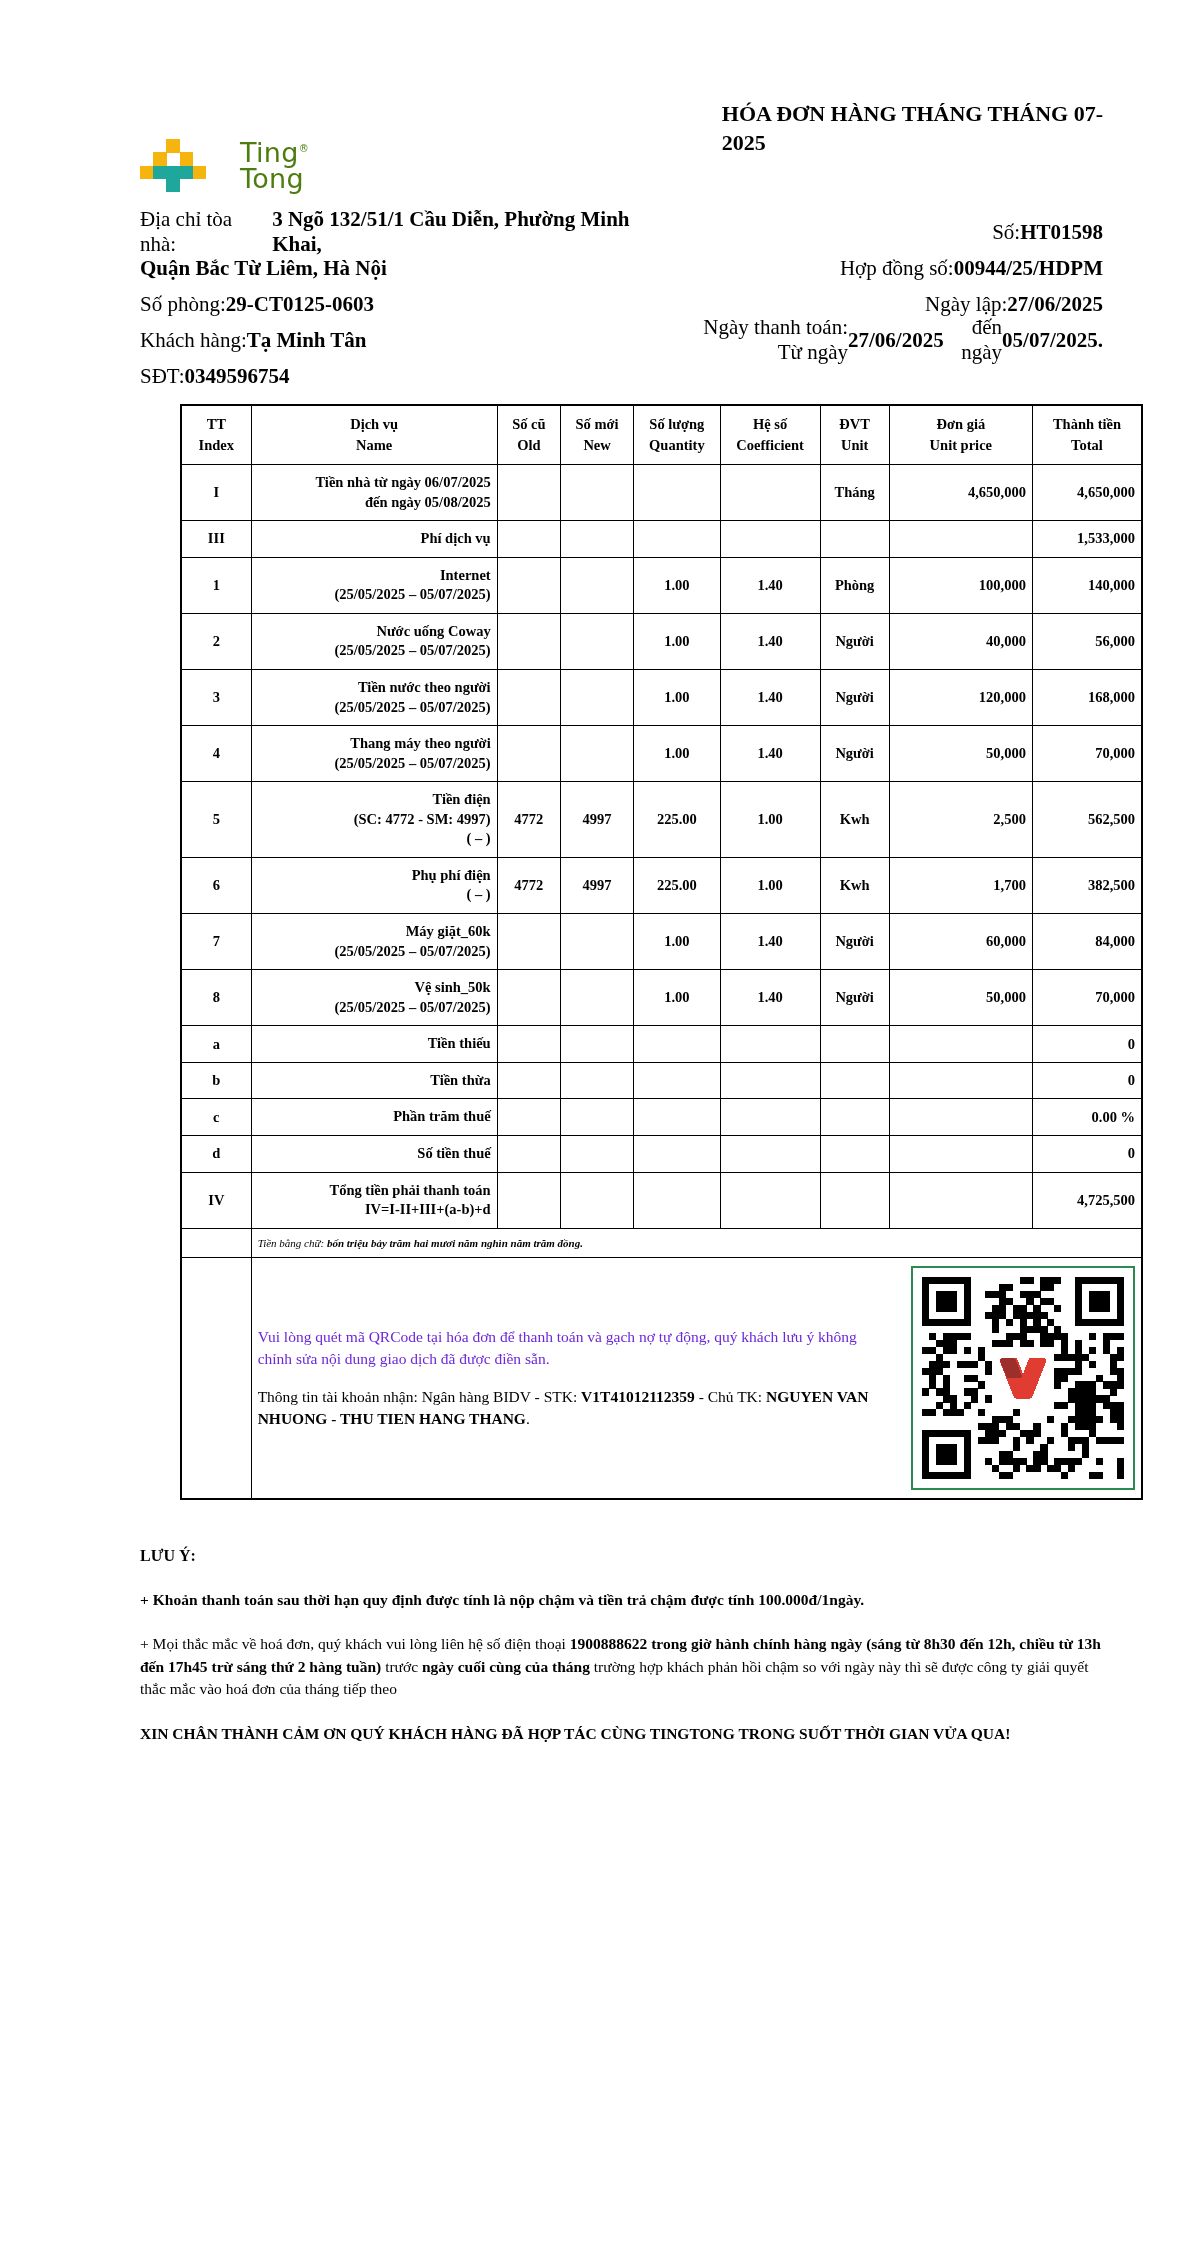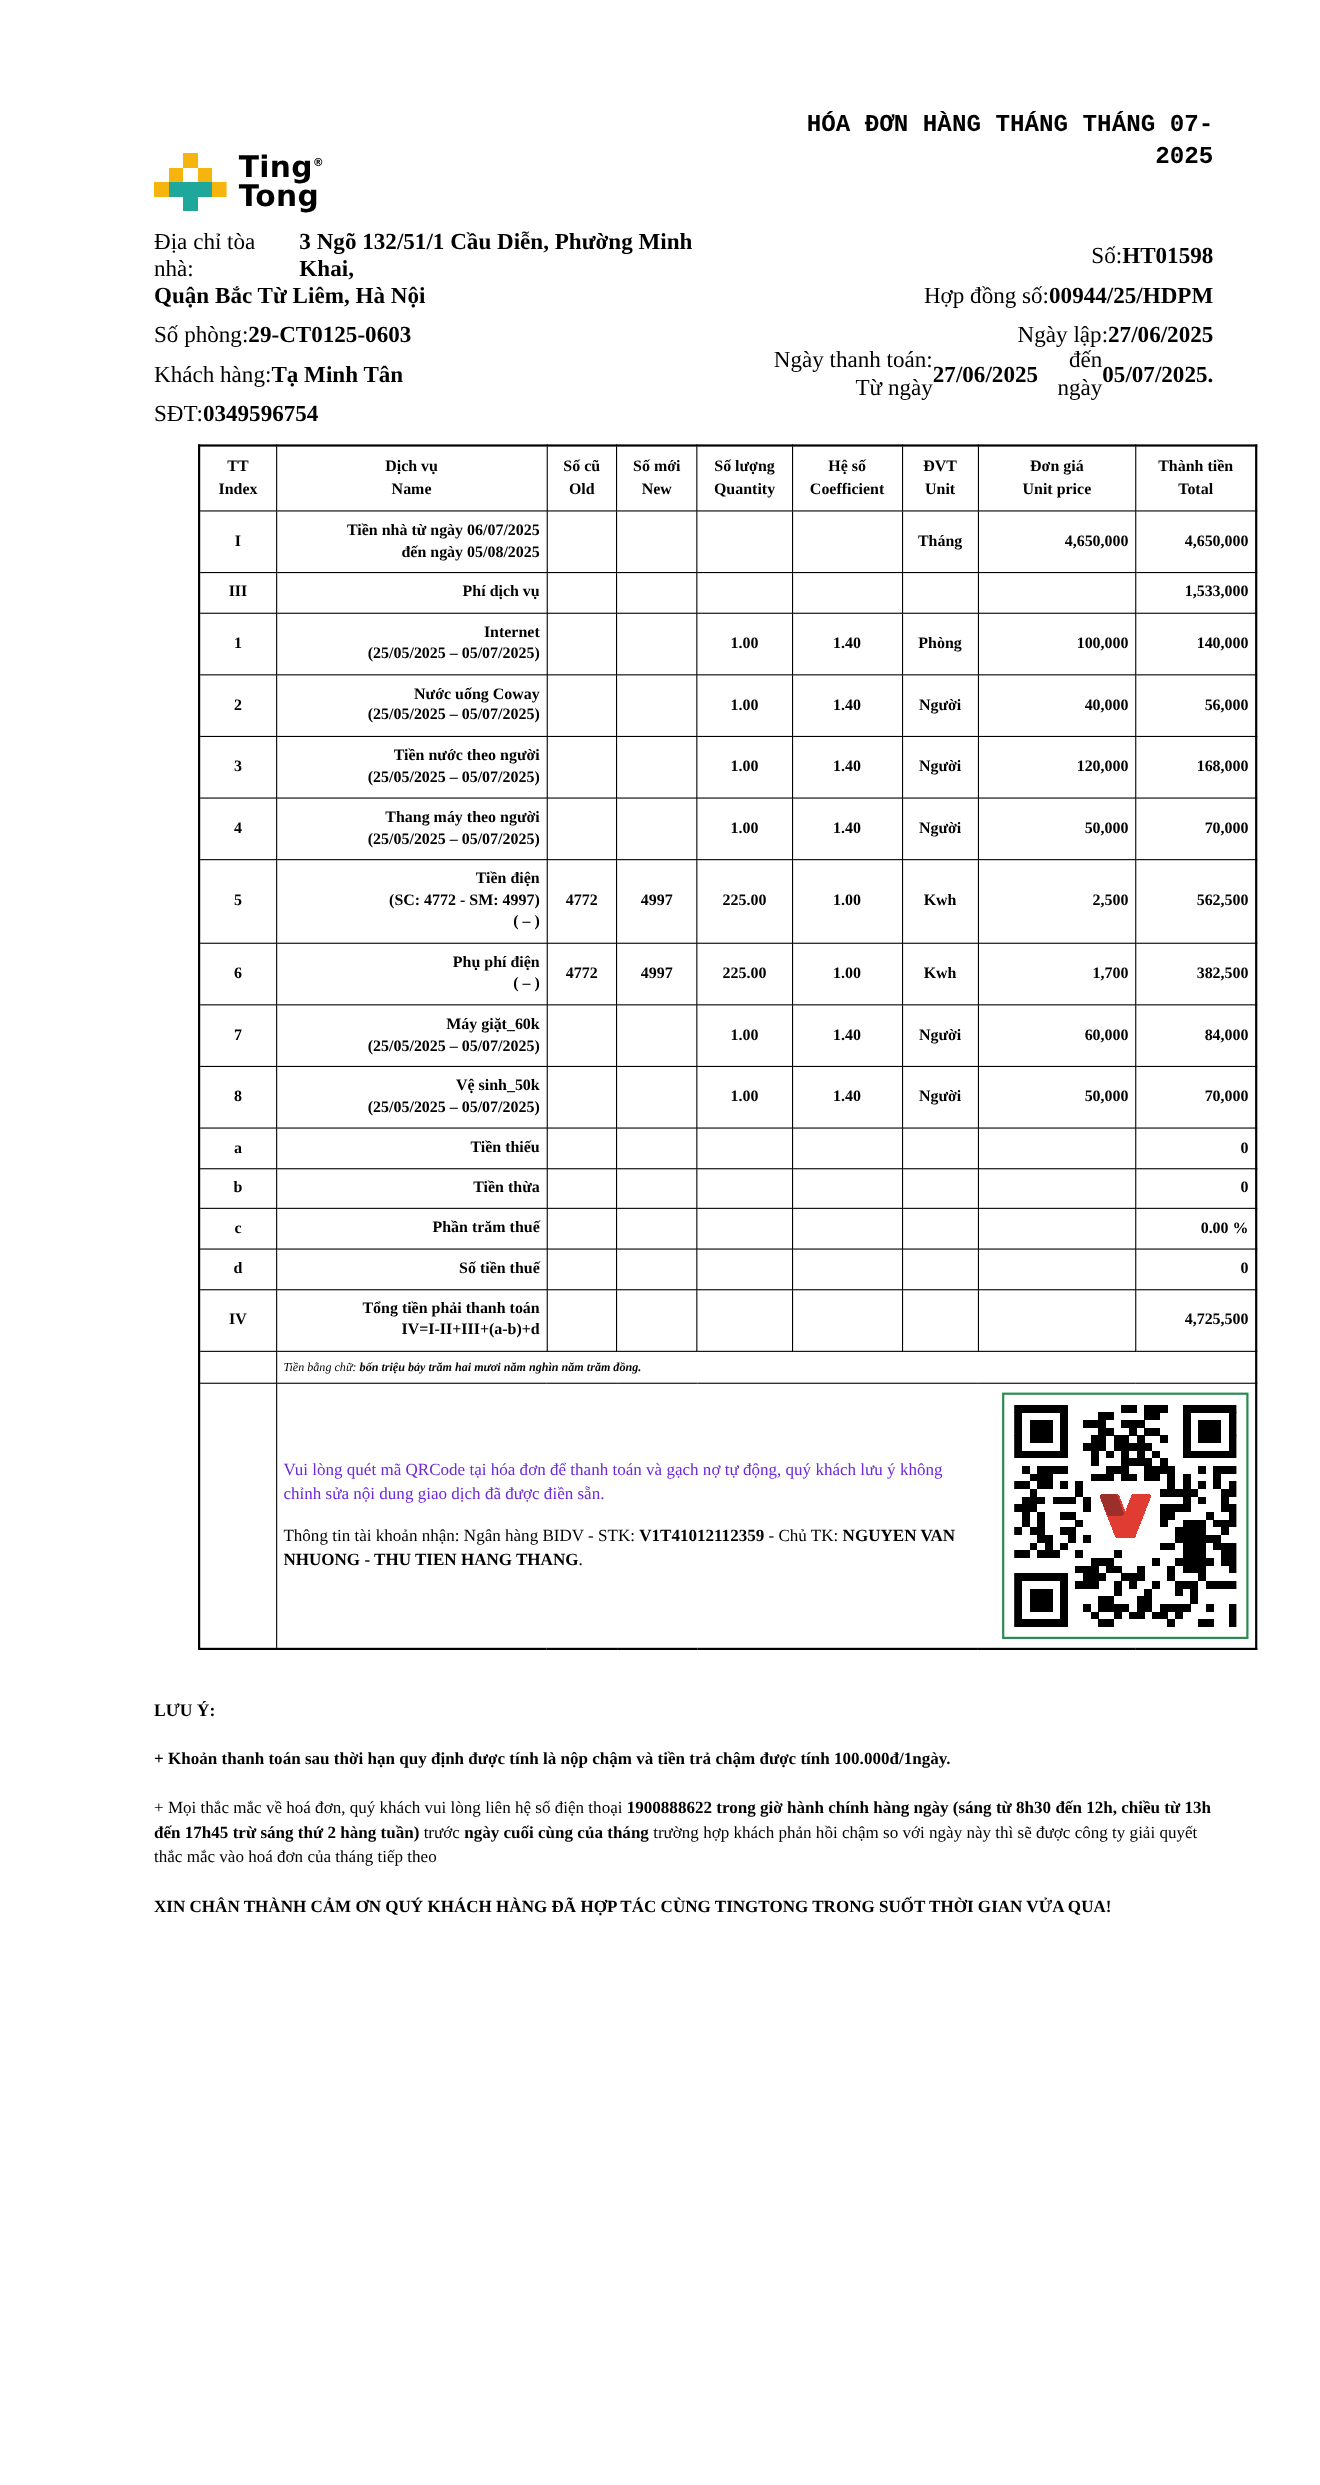--- a/index.html
+++ b/index.html
@@ -3,23 +3,23 @@
 <meta charset="utf-8">
 <style>
   html,body{margin:0;padding:0;background:#ffffff;}
   body{width:1200px;height:2259px;position:relative;font-family:"Liberation Serif","DejaVu Serif",serif;color:#000;}
   .page{padding:95px 97px 0 140px;width:963px;box-sizing:content-box;}
 
   
   .header{display:flex;justify-content:space-between;align-items:flex-start;}
   .logo-block{display:flex;align-items:center;gap:11px;margin-top:44px;}
   .logo-icon{width:66px;height:53px;display:block;}
-  .logo-text{font-family:"DejaVu Sans","Liberation Sans",sans-serif;font-weight:bold;font-size:27px;line-height:0.95;color:#000000;letter-spacing:.3px;}
+  .logo-text{font-family:"DejaVu Sans","Liberation Sans",sans-serif;font-weight:normal;font-size:27px;line-height:0.95;color:#4d7c0f;letter-spacing:.3px;margin-left:23px;}
   .logo-text sup{font-size:10px;vertical-align:super;}
-  .title-block{text-align:right;font-weight:bold;font-size:22px;line-height:1.32;max-width:500px;margin-top:4px;font-family:Liberation Mono, monospace;}
+  .title-block{font-weight:bold;font-size:22px;line-height:1.32;max-width:500px;margin-top:4px;}
 
   
   .info{display:grid;grid-template-columns:540px 1fr;margin-top:22px;font-size:21px;}
   .info .cell{height:36px;display:flex;align-items:center;}
   .info .right{justify-content:flex-end;text-align:right;}
 
   
   table.inv{border-collapse:collapse;width:100%;margin-top:10px;font-size:14.5px;font-weight:bold;table-layout:fixed;}
   table.inv th,table.inv td{border:1.6px solid #000;padding:8px 6px;vertical-align:middle;}
   table.inv{border:2px solid #000;margin-left:40px;}

